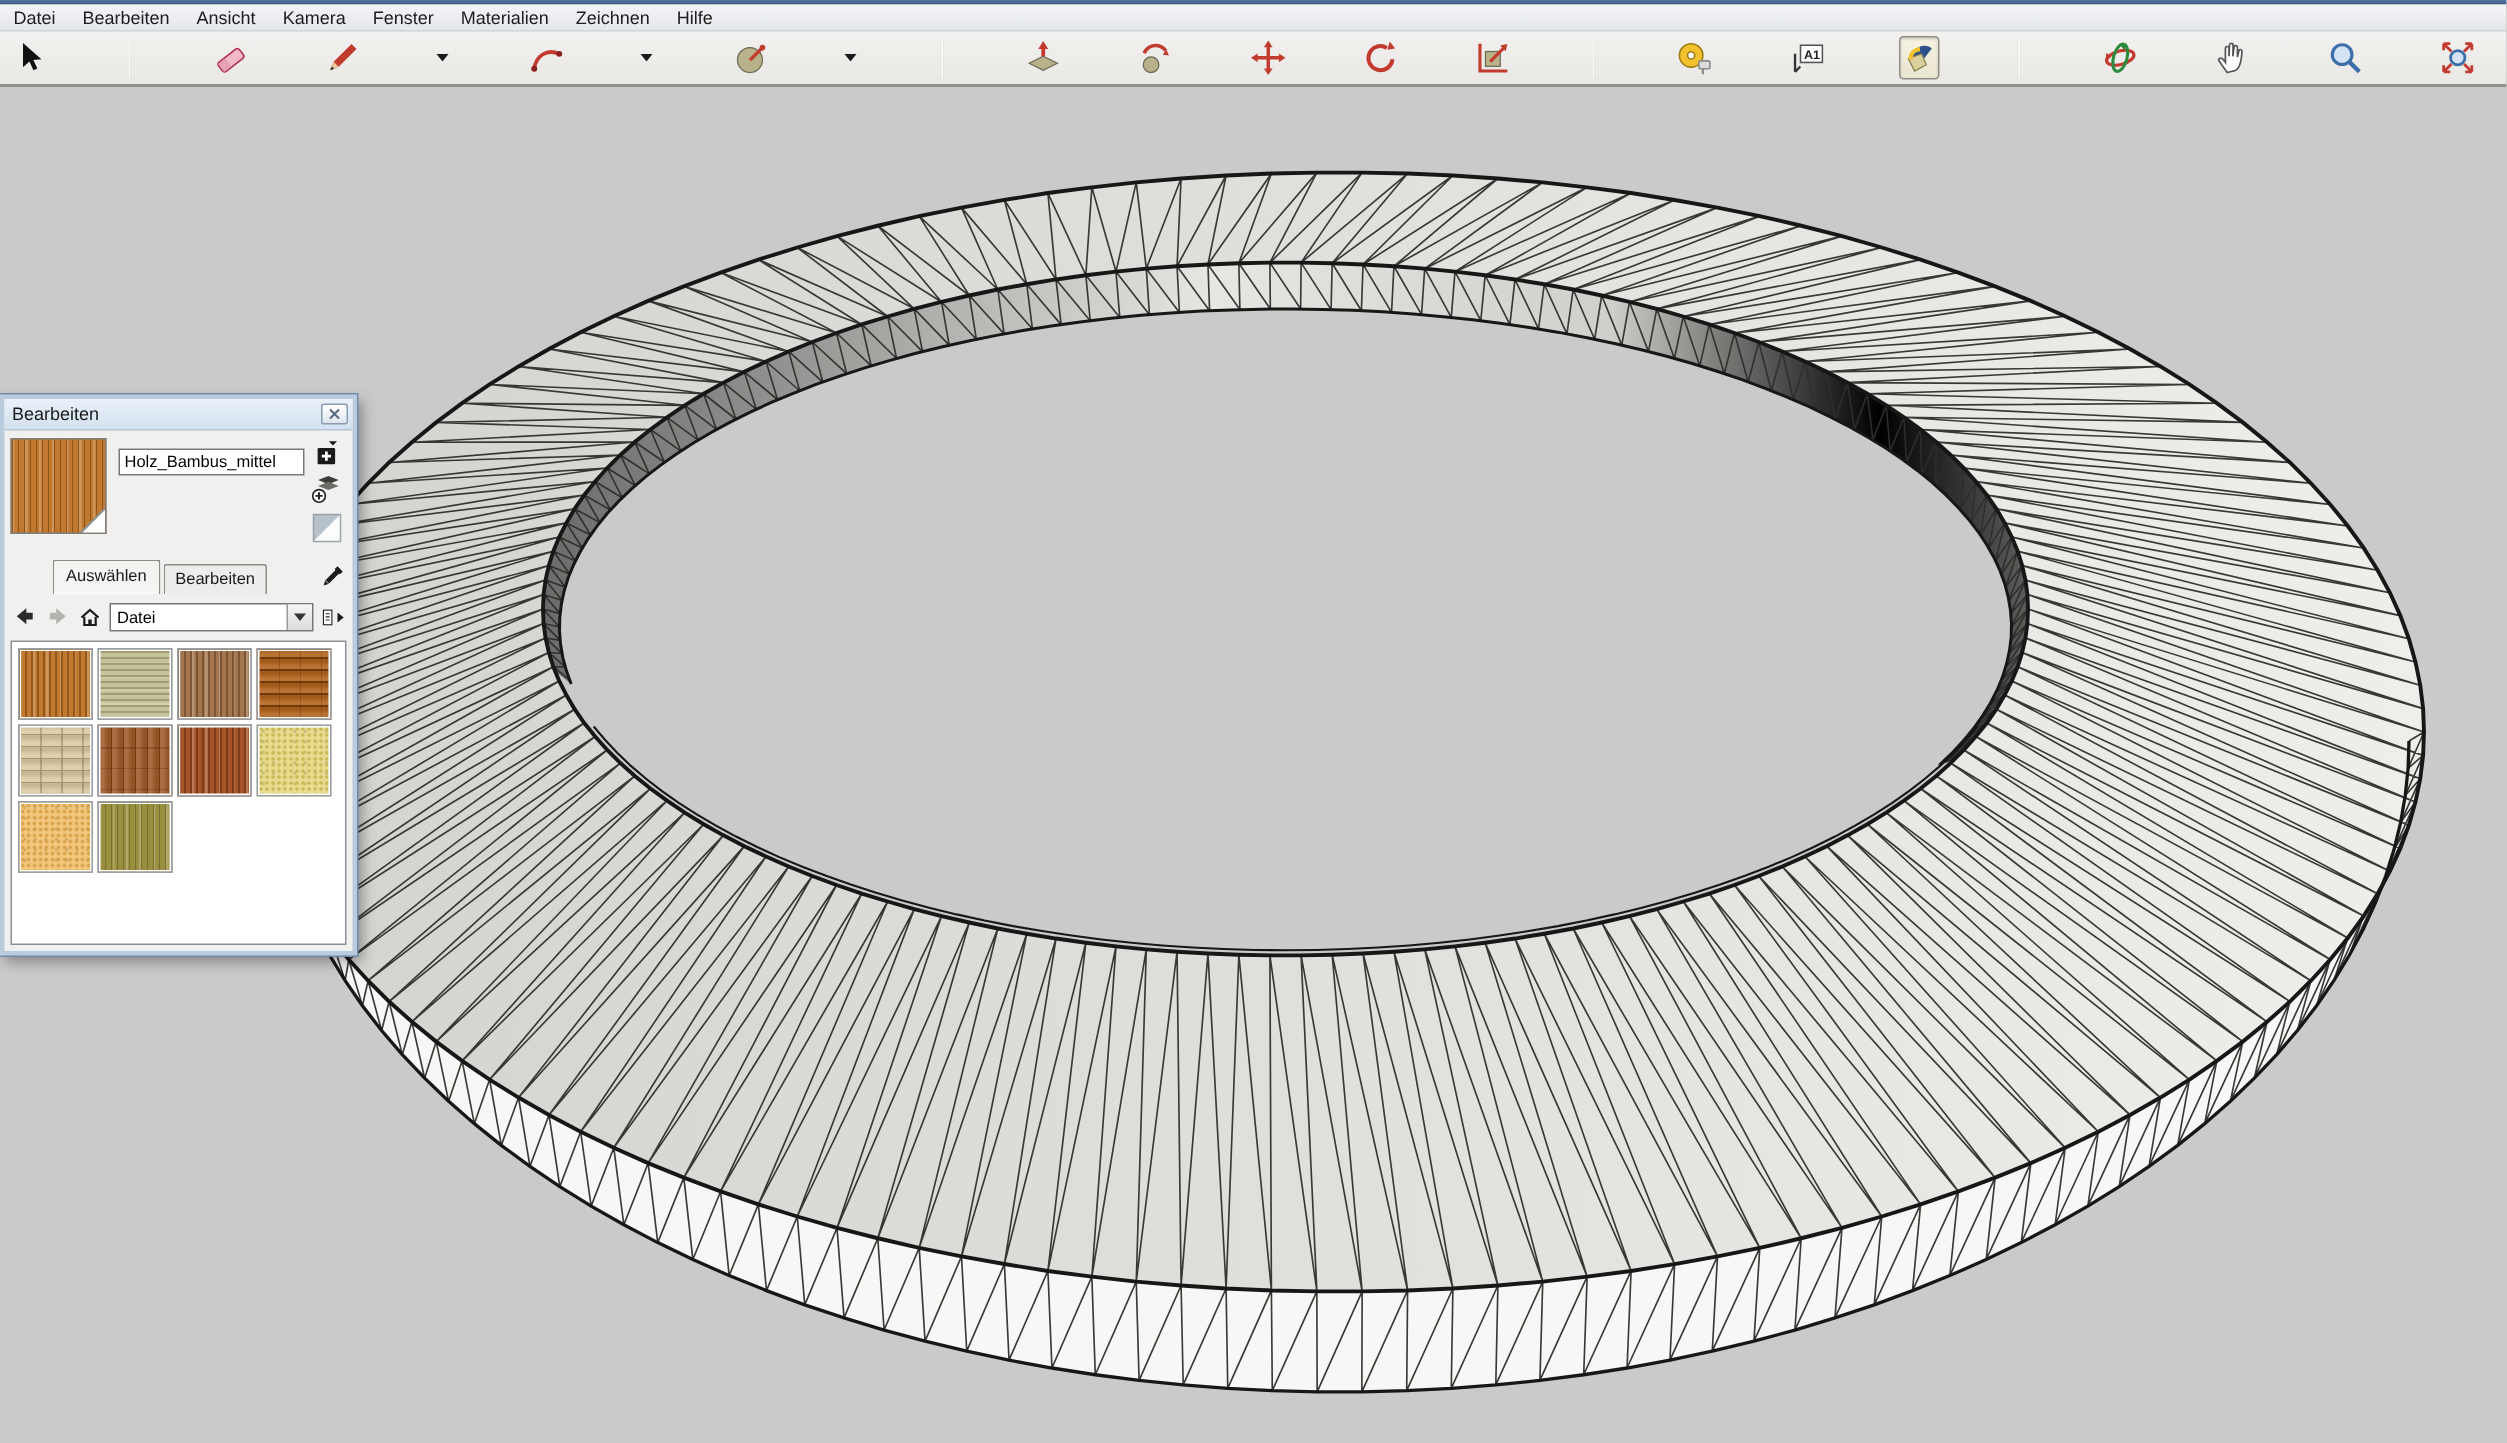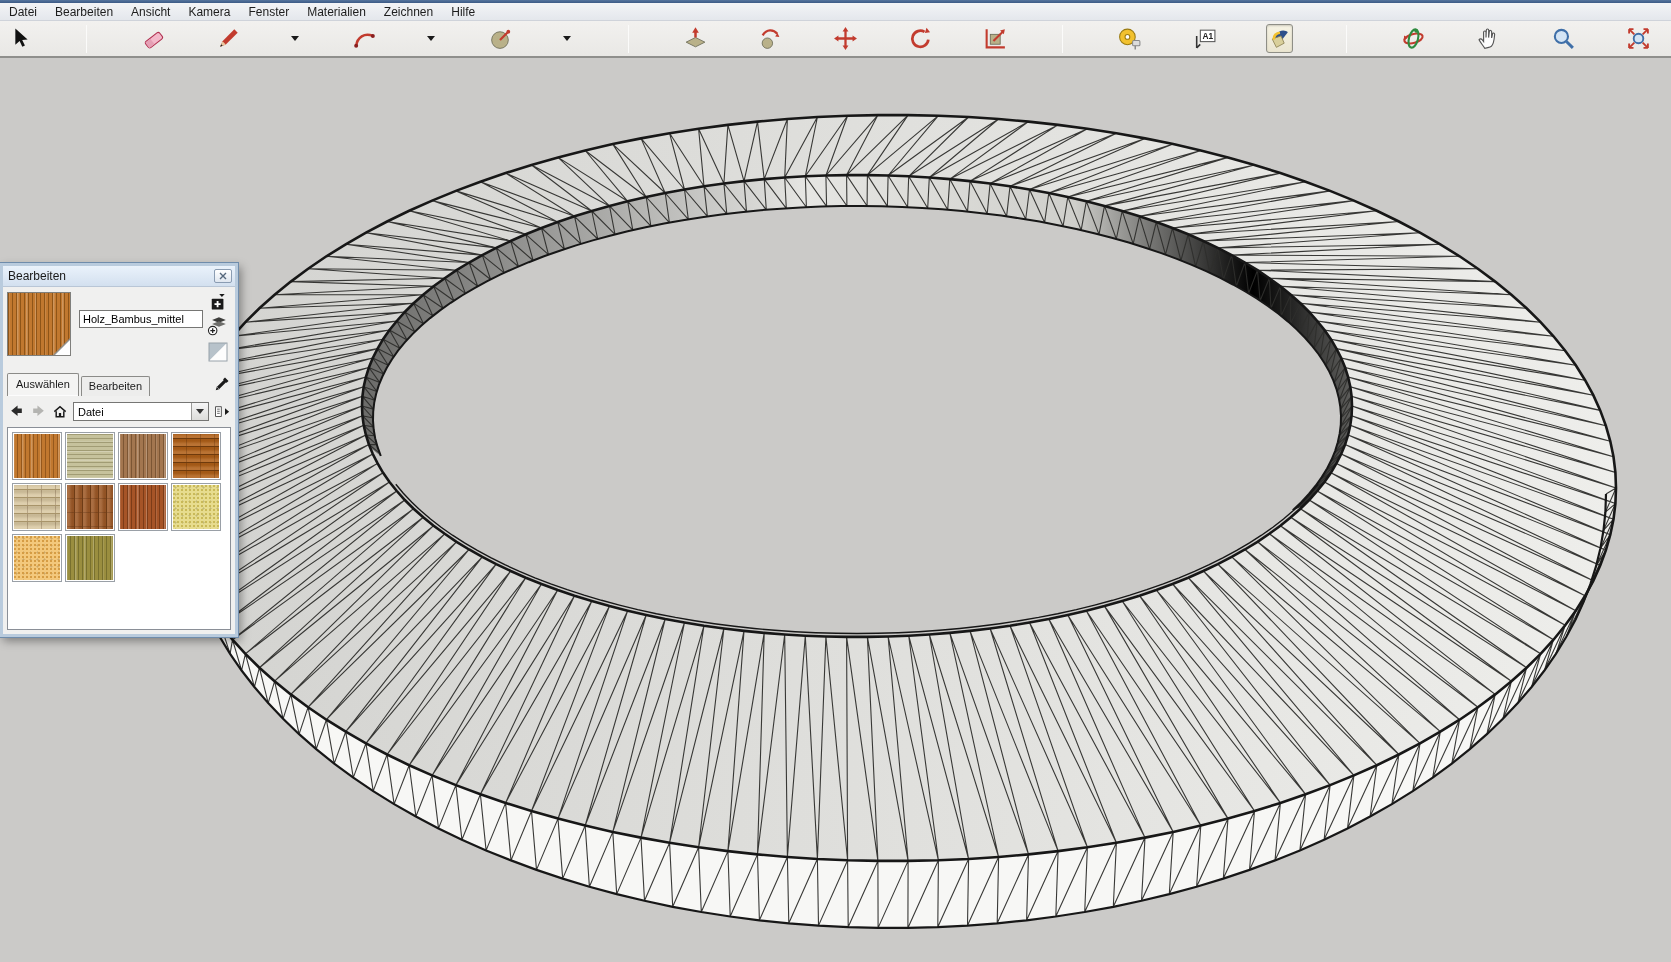--- a/index.html
+++ b/index.html
@@ -39,30 +39,30 @@
   .dlg-close { margin-left:auto; width:18px; height:14px; border:1px solid #8a9cb2; border-radius:2px;
                background:linear-gradient(#ffffff,#dfe6ef); display:flex; align-items:center; justify-content:center; }
   .dlg-body { padding:5px 4px 4px 4px; height:calc(100% - 21px); display:flex; flex-direction:column; }
 
   .preview-row { display:flex; }
   .preview { width:64px; height:64px; border:1px solid #7f7f7c; position:relative; flex:0 0 auto; }
   .fold-shadow { position:absolute; right:0; bottom:0; width:0; height:0;
                  border-left:17px solid transparent; border-bottom:17px solid #8f8f8c; }
   .fold { position:absolute; right:0; bottom:0; width:0; height:0;
           border-left:15px solid transparent; border-bottom:15px solid #ffffff; }
-  .name-field { margin-left:8px; margin-top:18px; width:124px; height:18px;
+  .name-field { margin-left:8px; margin-top:7px; width:124px; height:18px;
                 border:1px solid #767674; background:#fff; font-size:11px; padding:0 3px;
                 font-family:"Liberation Sans",sans-serif; }
   .dlg-side-icons { margin-left:auto; display:flex; flex-direction:column; align-items:center; gap:3px; padding-right:1px; }
   .dlg-icon { display:flex; align-items:center; justify-content:center; }
 
   .tabs-row { display:flex; align-items:flex-end; margin-top:9px; position:relative; }
   .tab { font-size:11px; color:#1a1a1a; border:1px solid #8b8b88; border-bottom:none;
          border-radius:2px 2px 0 0; background:#ededec; padding:3px 7px 4px 7px; margin-right:2px; }
-  .tab.active { background:#f4f4f3; padding:4px 8px 6px 8px; box-shadow:0 -1px 1px rgba(255,255,255,.8) inset; }
+  .tab.active { background:#f4f4f3; padding:4px 8px 6px 8px; box-shadow:0 -1px 1px rgba(255,255,255,.8) inset;margin-left:28px; }
   .eyedropper { margin-left:auto; align-self:center; }
 
   .nav-row { display:flex; align-items:center; gap:4px; margin-top:6px; }
   .nav-btn { display:flex; align-items:center; justify-content:center; width:18px; height:18px; }
   .combo { flex:1; height:19px; border:1px solid #767674; background:#fff; display:flex;
            align-items:center; font-size:11px; padding-left:4px; }
   .combo-btn { margin-left:auto; width:17px; height:17px; background:linear-gradient(#f6f6f6,#dcdcda);
                border-left:1px solid #9a9a98; display:flex; align-items:center; justify-content:center; }
   .combo-arrow { width:0; height:0; border-left:4px solid transparent; border-right:4px solid transparent;
                  border-top:5px solid #333; }

